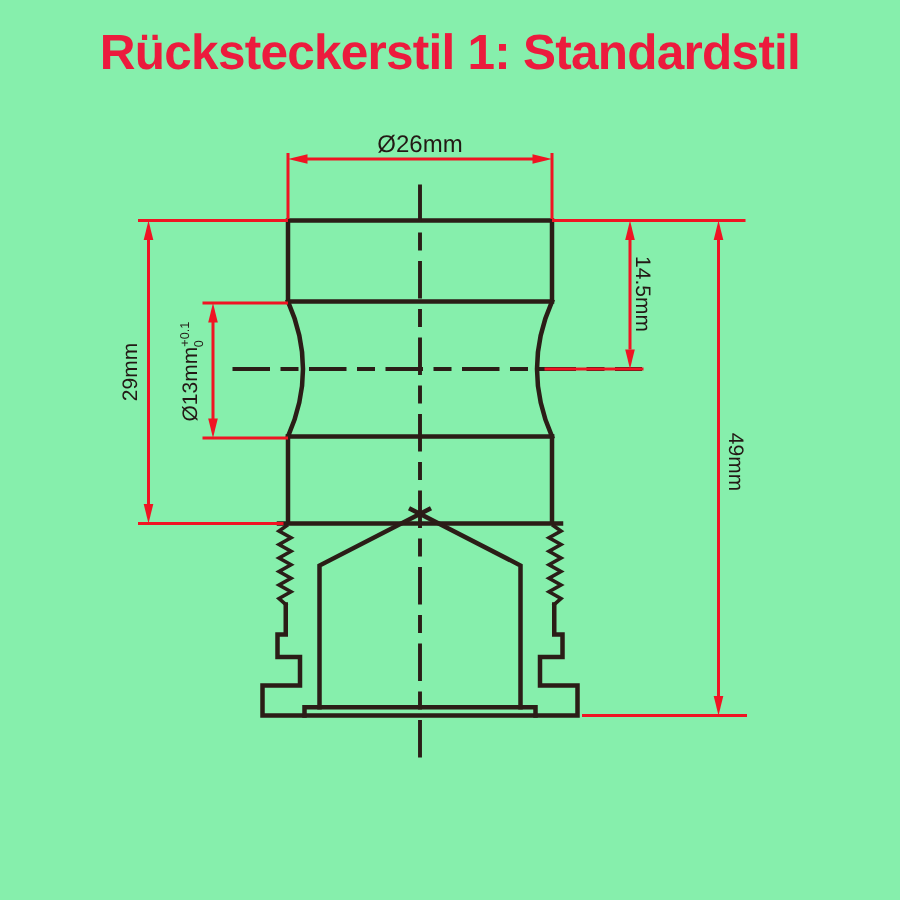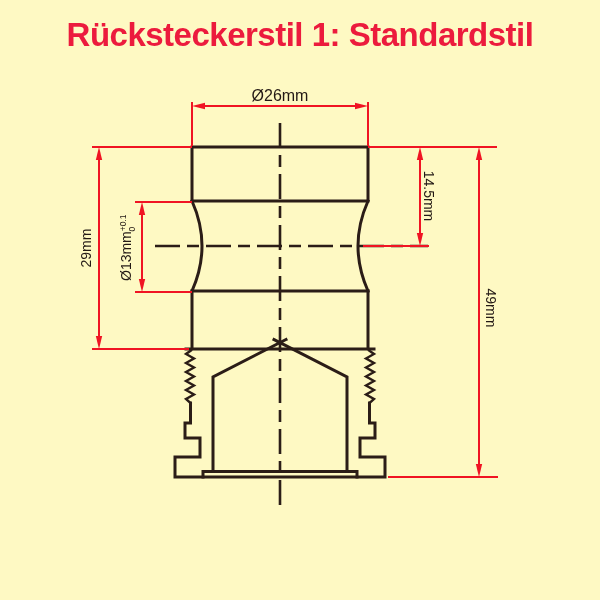--- a/index.html
+++ b/index.html
@@ -1,17 +1,17 @@
 <!DOCTYPE html>
 <html><head>
 <meta charset="utf-8">
 <style>
   html,body{margin:0;padding:0;background:#fff;}
   .stage{
-    position:relative;width:600px;height:600px;background:#fef9c3;
+    position:relative;width:600px;height:600px;background:#86efac;
     font-family:"Liberation Sans", sans-serif;overflow:hidden;
   }
   .title{
     position:absolute;top:16px;left:0;width:600px;margin:0;
     text-align:center;font-size:33px;font-weight:bold;letter-spacing:-0.5px;
     color:#EC1B3D;white-space:nowrap;
   }
   svg{position:absolute;left:0;top:0;}
   .outline{stroke:#2B1D17;stroke-width:3;fill:none;stroke-linejoin:miter;stroke-linecap:square;}
   .centerline{stroke:#2B1D17;stroke-width:2.6;fill:none;stroke-dasharray:25 7 12 7;}

